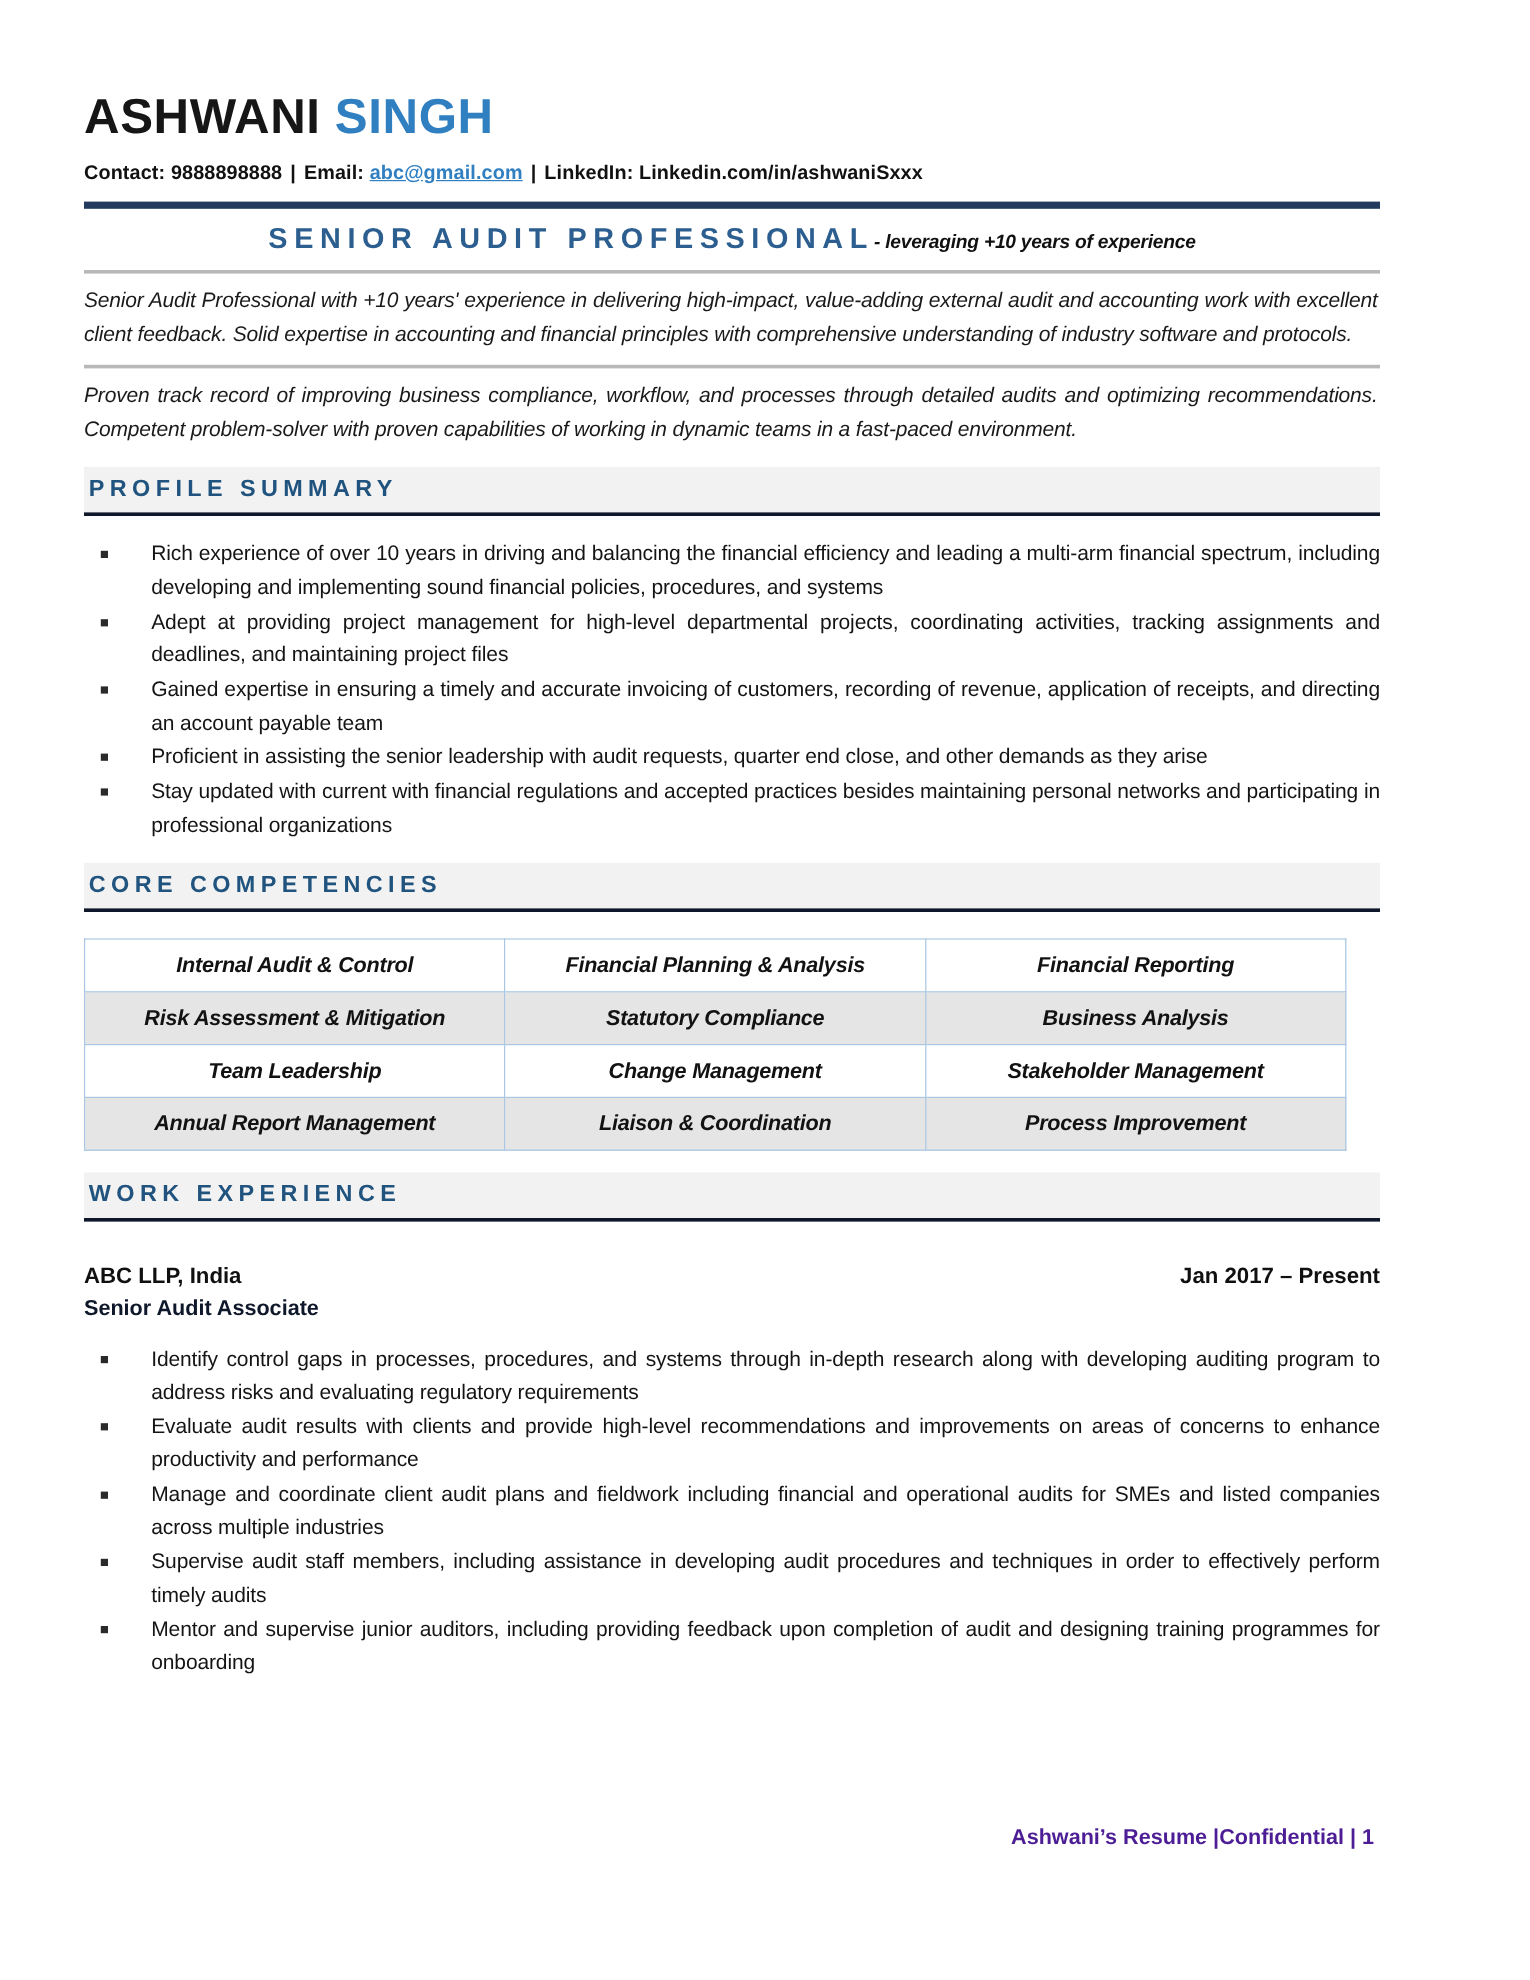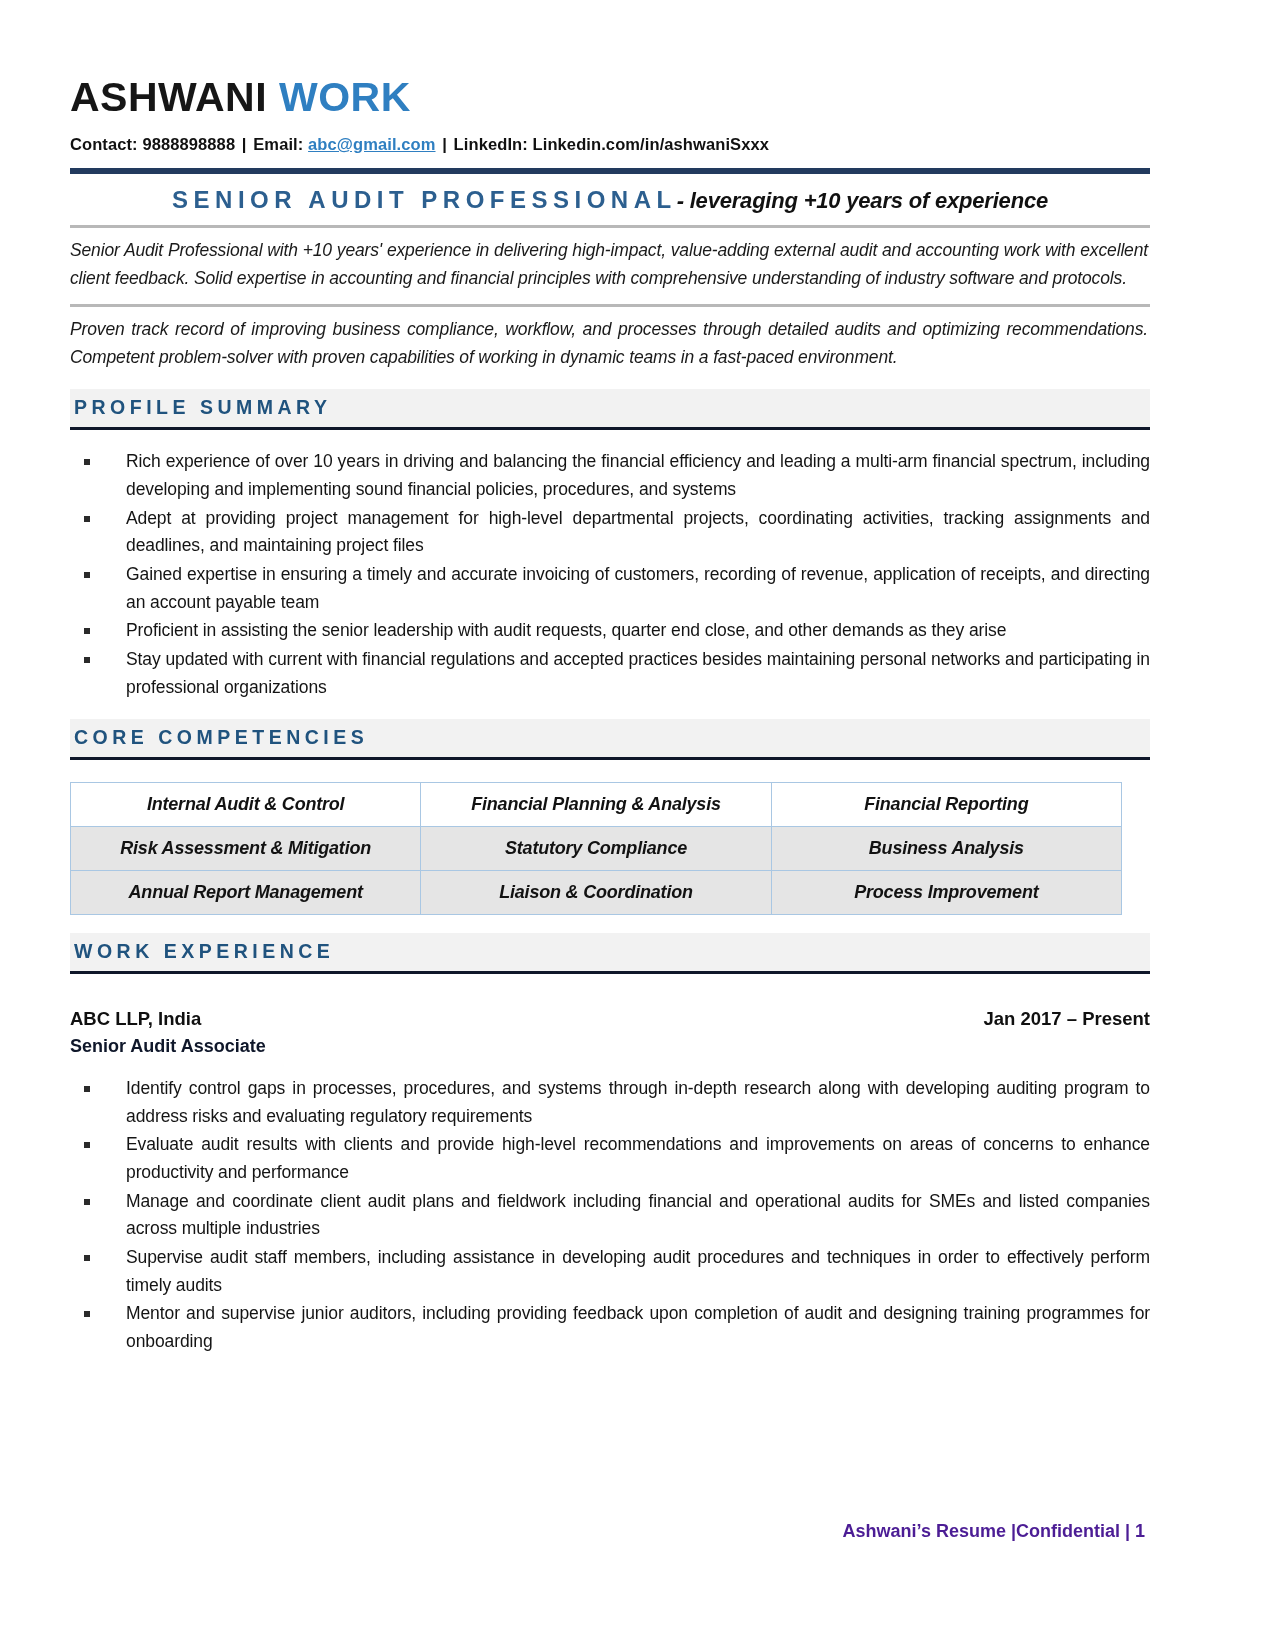--- a/index.html
+++ b/index.html
@@ -63,21 +63,21 @@
     width: 1080px;
     white-space: nowrap;
   }
   .title-main {
     font-size: 24px;
     font-weight: bold;
     color: #2c5f8f;
     letter-spacing: 5.5px;
   }
   .title-sub {
-    font-size: 22px;
+    font-size: 16px;
     font-weight: bold;
     font-style: italic;
     color: #111111;
     letter-spacing: -0.2px;
   }
 
   
   .hr-gray {
     height: 3px;
     background: #b8b8b8;
@@ -197,21 +197,21 @@
     white-space: nowrap;
   }
 </style>
 </head>
 <body>
 
 <div class="page">
 
   <div class="name-line">
     <span class="name-first">ASHWANI</span>
-    <span class="name-last">WORK</span>
+    <span class="name-last">SINGH</span>
   </div>
 
   <div class="contact-line">
     <span>Contact:</span>
     <span>9888898888</span>
     <span class="sep">|</span>
     <span>Email:</span>
     <span class="contact-email">abc@gmail.com</span>
     <span class="sep">|</span>
     <span>LinkedIn:</span>
@@ -251,20 +251,25 @@
         <tr class="plain">
           <td>Internal Audit &amp; Control</td>
           <td>Financial Planning &amp; Analysis</td>
           <td>Financial Reporting</td>
         </tr>
         <tr class="alt">
           <td>Risk Assessment &amp; Mitigation</td>
           <td>Statutory Compliance</td>
           <td>Business Analysis</td>
         </tr>
+        <tr class="plain">
+          <td>Team Leadership</td>
+          <td>Change Management</td>
+          <td>Stakeholder Management</td>
+        </tr>
         <tr class="alt">
           <td>Annual Report Management</td>
           <td>Liaison &amp; Coordination</td>
           <td>Process Improvement</td>
         </tr>
       </tbody>
     </table>
   </div>
 
   <div class="section">

